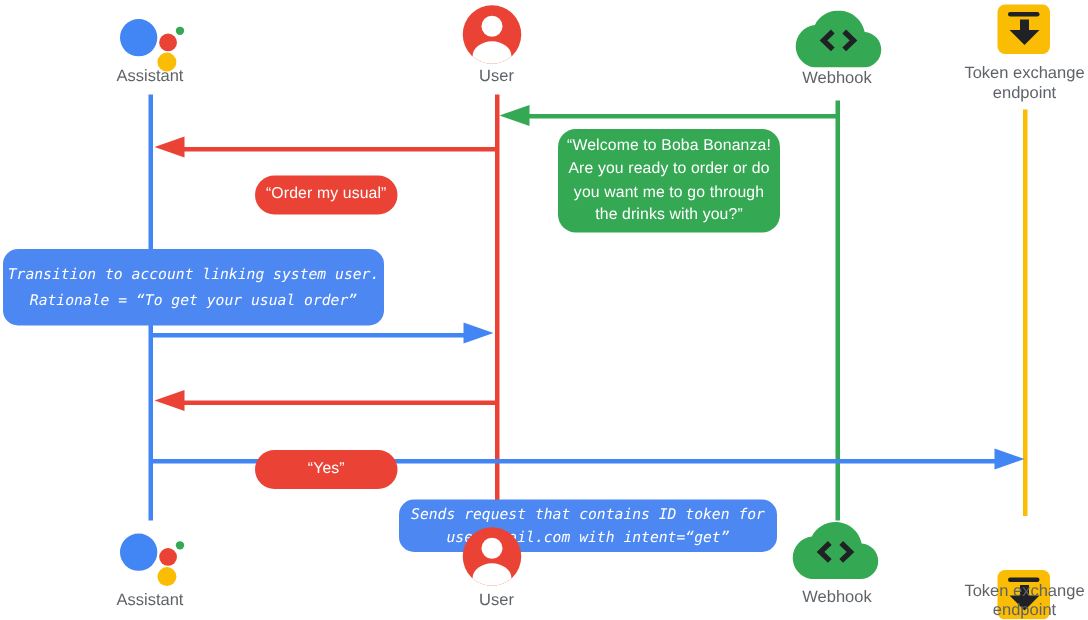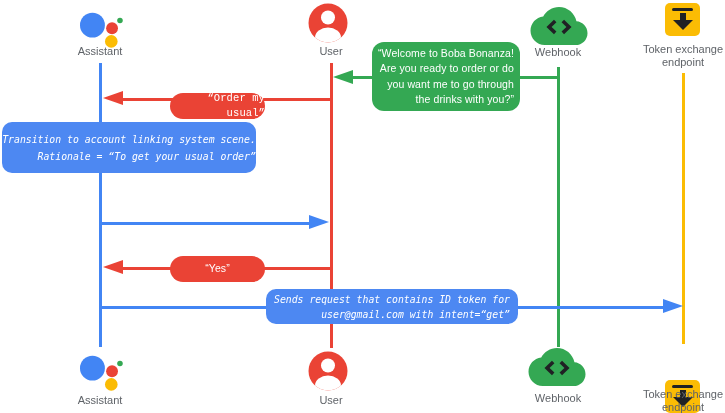--- a/index.html
+++ b/index.html
@@ -25,26 +25,26 @@
   .arrow.left{border-right-width:20px;border-right-style:solid;}
   .arrow.right{border-left-width:20px;border-left-style:solid;}
   #ah-welcome{left:333px;top:70px;border-right-color:var(--green);}
   #ah-order{left:103px;top:91px;border-right-color:var(--red);}
   #ah-ask{left:309px;top:215px;border-left-color:var(--blue);}
   #ah-yes{left:103px;top:260px;border-right-color:var(--red);}
   #ah-send{left:663px;top:299px;border-left-color:var(--blue);}
   
   .bubble{
     position:absolute;display:flex;align-items:center;justify-content:center;
-    color:#fff;text-align:right;white-space:pre-line;box-sizing:border-box;
+    color:#fff;text-align:center;white-space:pre-line;box-sizing:border-box;margin-top:44px;
   }
   .sans-bubble{font-size:10.5px;line-height:15.5px;letter-spacing:.1px;}
   .mono-bubble{font-family:"DejaVu Sans Mono","Liberation Mono",monospace;font-style:italic;font-size:9.8px;}
   #bx-welcome{left:372px;top:42px;width:148px;height:69px;background:var(--green);border-radius:12px;padding:4px 5px;}
-  #bx-order{left:170px;top:93px;width:95px;height:26px;background:var(--red);border-radius:13px;font-family:Liberation Mono, monospace;}
+  #bx-order{left:170px;top:73px;width:95px;height:26px;background:var(--red);border-radius:13px;}
   #bx-note{left:2px;top:122px;width:254px;height:51px;background:var(--box_blue);border-radius:10px;line-height:17px;}
   #bx-ask{left:132px;top:196px;width:158px;height:51px;background:var(--box_blue);border-radius:10px;padding:3px;}
   #bx-yes{left:170px;top:256px;width:95px;height:26px;background:var(--red);border-radius:13px;}
   #bx-send{left:266px;top:289px;width:252px;height:35px;background:var(--box_blue);border-radius:10px;line-height:15px;}
   
   .icon{position:absolute;}
   .actor-label{
     position:absolute;width:120px;text-align:center;font-size:11px;
     color:var(--label);white-space:pre-line;line-height:12.5px;
   }
@@ -81,21 +81,21 @@
   <div class="mline" id="ln-yes"></div>
   <div class="arrow left" id="ah-yes"></div>
   <div class="mline" id="ln-send"></div>
   <div class="arrow right" id="ah-send"></div>
 
   <div class="bubble sans-bubble" id="bx-welcome">“Welcome to Boba Bonanza!
 Are you ready to order or do
 you want me to go through
 the drinks with you?”</div>
   <div class="bubble sans-bubble" id="bx-order">“Order my usual”</div>
-  <div class="bubble mono-bubble" id="bx-note">Transition to account linking system scene.
+  <div class="bubble mono-bubble" id="bx-note">Transition to account linking system user.
 Rationale = “To get your usual order”</div>
   <div class="bubble mono-bubble" id="bx-send">Sends request that contains ID token for
 user@gmail.com with intent=“get”</div>
   <div class="bubble sans-bubble" id="bx-yes">“Yes”</div>
 
   <svg class="icon" id="ic-assistant-top" width="48" height="44" viewBox="0 0 48 46">
     <circle cx="14" cy="20" r="13" fill="#4285F4"></circle>
     <circle cx="42.8" cy="15.2" r="2.9" fill="#34A853"></circle>
     <circle cx="34.5" cy="23.3" r="6.2" fill="#EA4335"></circle>
     <circle cx="33.7" cy="37" r="6.6" fill="#FBBC04"></circle>

